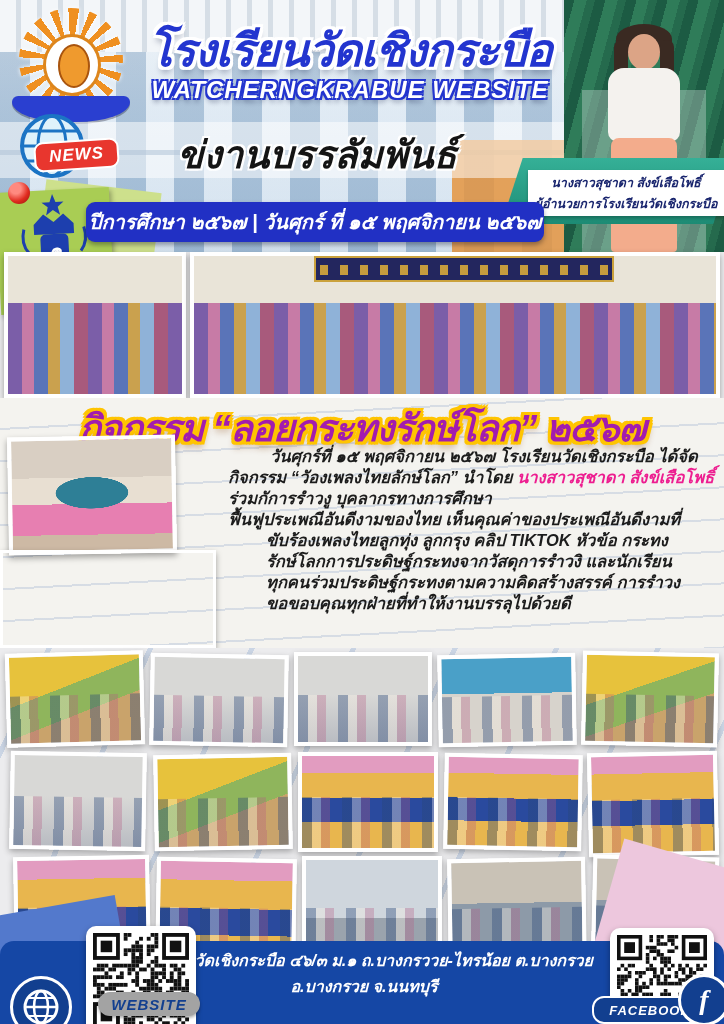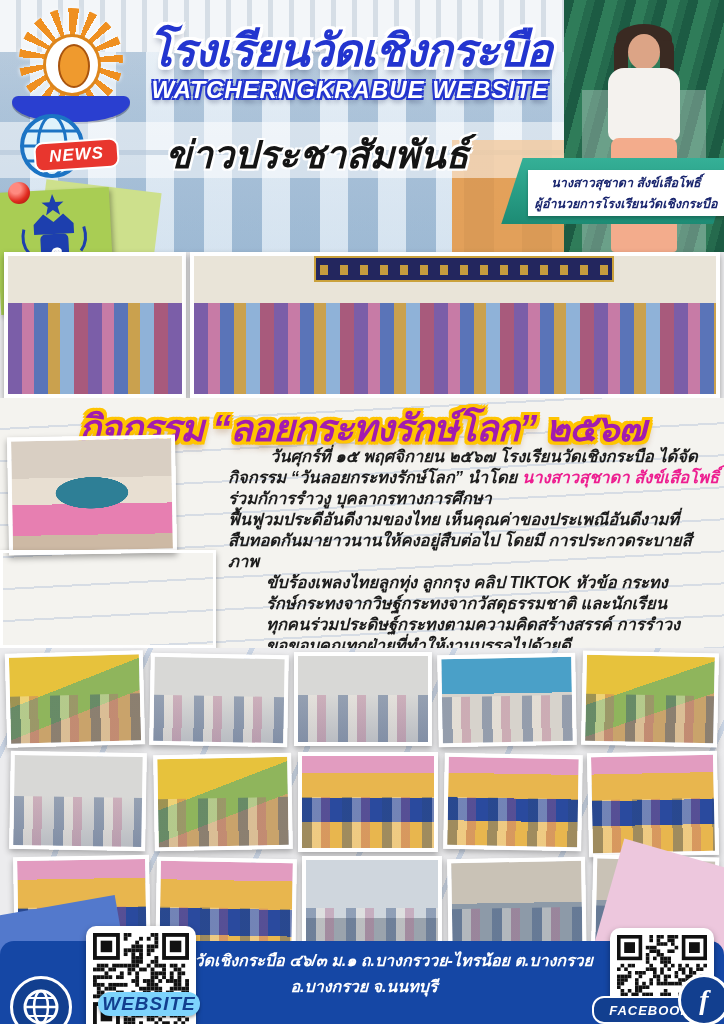--- a/index.html
+++ b/index.html
@@ -123,22 +123,22 @@
   
   .wing{left:-10px;top:906px;width:130px;height:50px;background:#5379cc;transform:rotate(-10deg);}
   .pinkdeco{left:598px;top:856px;width:150px;height:170px;background:#edc7dd;transform:rotate(16deg);}
   .footer{left:0;top:941px;width:724px;height:83px;background:#1547a5;border-radius:14px 14px 0 0;}
   .f-text{left:104px;top:948px;width:520px;text-align:center;color:#fff;
     font-size:16px;font-weight:bold;line-height:25.5px;}
   .qr-tile{background:#fff;border-radius:10px;padding:7px;box-shadow:0 3px 6px rgba(0,0,0,.35);}
   .qr{width:100%;height:100%;display:block;}
   .qr-left{left:86px;top:926px;width:96px;height:96px;}
   .qr-right{left:610px;top:928px;width:90px;height:90px;}
-  .site-pill{left:98px;top:992px;width:102px;height:24px;background:#7dd3fc;border-radius:12px;
-    color:#123f8f;font-size:19px;font-weight:bold;display:flex;align-items:center;justify-content:center;
+  .site-pill{left:98px;top:992px;width:102px;height:24px;background:#a3a3a3;border-radius:12px;
+    color:#123f8f;font-size:15px;font-weight:bold;display:flex;align-items:center;justify-content:center;
     letter-spacing:1px;box-shadow:0 2px 3px rgba(0,0,0,.3);}
   .globe-circ{left:10px;top:976px;width:56px;height:56px;border-radius:50%;background:#123f8f;
     border:3px solid #fff;display:flex;align-items:center;justify-content:center;}
   .fb-pill{left:592px;top:996px;width:112px;height:24px;background:#123f8f;border:2px solid #fff;
     border-radius:12px;color:#fff;font-size:13px;font-weight:bold;display:flex;align-items:center;
     justify-content:center;letter-spacing:1px;}
   .fb-circ{left:678px;top:974px;width:46px;height:46px;border-radius:50%;background:#123f8f;
     border:3px solid #fff;color:#fff;font-size:28px;font-weight:bold;display:flex;
     align-items:center;justify-content:center;font-family:"Liberation Serif","DejaVu Serif",serif;}
 </style>
@@ -168,21 +168,21 @@
     <div class="abs news-globe">
       <svg viewBox="0 0 68 68" width="68" height="68">
         <circle cx="34" cy="34" r="30" fill="#dff2fb" stroke="#1c74c4" stroke-width="4"></circle>
         <ellipse cx="34" cy="34" rx="14" ry="30" fill="none" stroke="#1c74c4" stroke-width="3"></ellipse>
         <line x1="4" y1="34" x2="64" y2="34" stroke="#1c74c4" stroke-width="3"></line>
         <line x1="8" y1="19" x2="60" y2="19" stroke="#1c74c4" stroke-width="3"></line>
         <line x1="8" y1="49" x2="60" y2="49" stroke="#1c74c4" stroke-width="3"></line>
       </svg>
     </div>
     <div class="abs news-pill">NEWS</div>
-    <div class="abs news-title">ข่าวประชาสัมพันธ์</div>
+    <div class="abs news-title">ข่งานบรรลัมพันธ์</div>
 
     <div class="abs director">
       <div class="abs dir-wall"></div>
       <div class="abs dir-hair"></div>
       <div class="abs dir-hair2"></div>
       <div class="abs dir-hair3"></div>
       <div class="abs dir-head"></div>
       <div class="abs dir-blouse"></div>
       <div class="abs dir-skirt"></div>
     </div>
@@ -201,41 +201,41 @@
         <rect x="26" y="44" width="28" height="30" rx="5" fill="#1d3fae"></rect>
         <text x="40" y="68" text-anchor="middle" font-size="22" fill="#fff" font-weight="bold">๑</text>
         <path d="M12 80 Q26 70 40 80 Q54 70 68 80 Q54 78 40 86 Q26 78 12 80 Z" fill="#b32428"></path>
         <path d="M14 76 Q27 67 40 76 Q53 67 66 76 Q53 74 40 81 Q27 74 14 76 Z" fill="#1d3fae"></path>
         <path d="M10 38 Q6 52 14 62 M70 38 Q74 52 66 62" stroke="#1d3fae" stroke-width="3" fill="none"></path>
       </svg>
       <div class="q-caption">โรงเรียนคุณภาพ ประจำตำบล</div>
     </div>
     <div class="abs pin"></div>
 
+    <div class="abs date-bar">ปีการศึกษา ๒๕๖๗ | วันศุกร์ ที่ ๑๕ พฤศจิกายน ๒๕๖๗</div>
   </div>
 
   <div class="abs photo crowd g-left"></div>
   <div class="abs photo crowd g-right">
     <div class="abs banner"></div>
   </div>
 
   <div class="abs paper"></div>
   <div class="abs red-title">กิจกรรม “ลอยกระทงรักษ์โลก” ๒๕๖๗</div>
 
   <div class="abs photo b-photo1"></div>
   <div class="abs photo b-photo2"></div>
 
   <div class="abs article">
     <div class="ind">วันศุกร์ที่ ๑๕ พฤศจิกายน ๒๕๖๗ โรงเรียนวัดเชิงกระบือ ได้จัด</div>
-    <div><span>กิจกรรม “วันลอยกระทงรักษ์โลก”  นำโดย </span><span class="hl">นางสาวสุชาดา  สังข์เสือโพธิ์</span></div>
+    <div><span>กิจกรรม “วัองเพลงไทยลักษ์โลก”  นำโดย </span><span class="hl">นางสาวสุชาดา  สังข์เสือโพธิ์</span></div>
     <div>ร่วมกัการรำวงู บุคลากรทางการศึกษา</div>
-    <div>ฟื้นฟูวมประดีอันดีงามของไทย  เห็นคุณค่าของประเพณีอันดีงามที่</div>
-    <div>สืบทอดกันมายาวนานให้คงอยู่สืบต่อไป โดยมี การประกวดระบายสีภาพ</div>
+    <div>ฟื้นฟูประเพณีอันดีงามของไทย  เห็นคุณค่าของประเพณีอันดีงามที่</div>
     <div class="sh">ขับร้องเพลงไทยลูกทุ่ง  ลูกกรุง  คลิป TIKTOK หัวข้อ กระทง</div>
-    <div class="sh">รักษ์กระทงจากวิษฐ์กระทงจากวัสดุธรรมชาติ และนักเรียน</div>
+    <div class="sh">รักษ์โลกการประดิษฐ์กระทงจากวัสดุการรำวงิ และนักเรียน</div>
     <div class="sh">ทุกคนร่วมประดิษฐ์กระทงตามความคิดสร้างสรรค์ การรำวง</div>
     <div class="sh">ขอขอบคุณทุกฝ่ายที่ทำให้งานบรรลุไปด้วยดี</div>
   </div>
 
   <div class="abs stripes"></div>
 
   <div class="gal v1" style="left:6px;top:652px;width:138px;height:94px;transform:rotate(-1.5deg);"></div>
   <div class="gal v2" style="left:150px;top:654px;width:138px;height:92px;transform:rotate(1deg);"></div>
   <div class="gal v2" style="left:294px;top:652px;width:138px;height:94px;"></div>
   <div class="gal v3" style="left:438px;top:654px;width:138px;height:92px;transform:rotate(-1deg);"></div>

